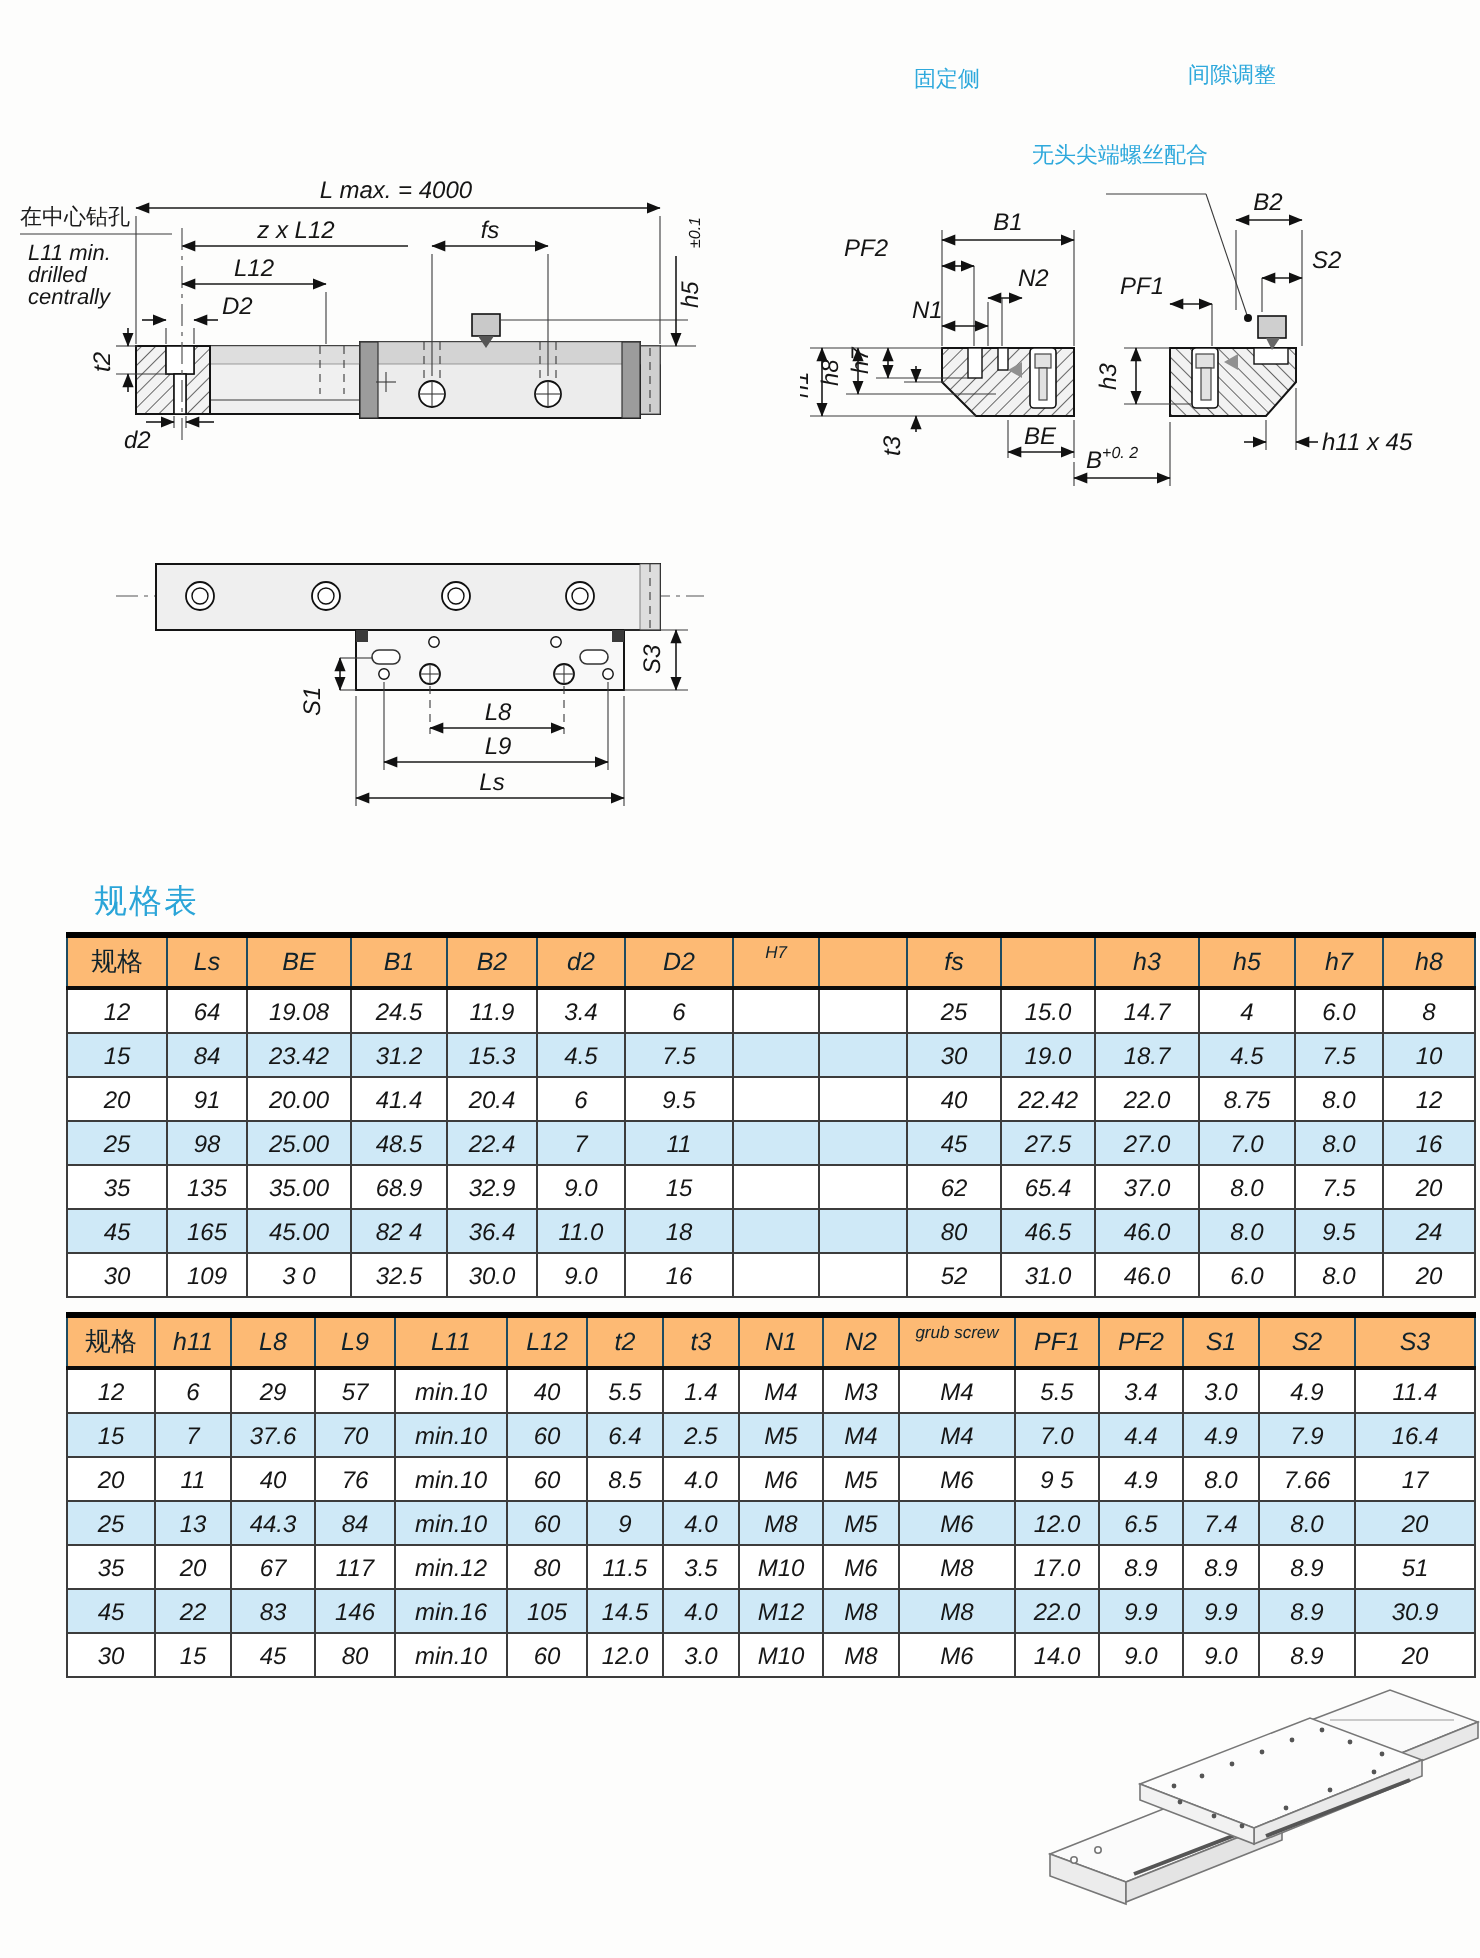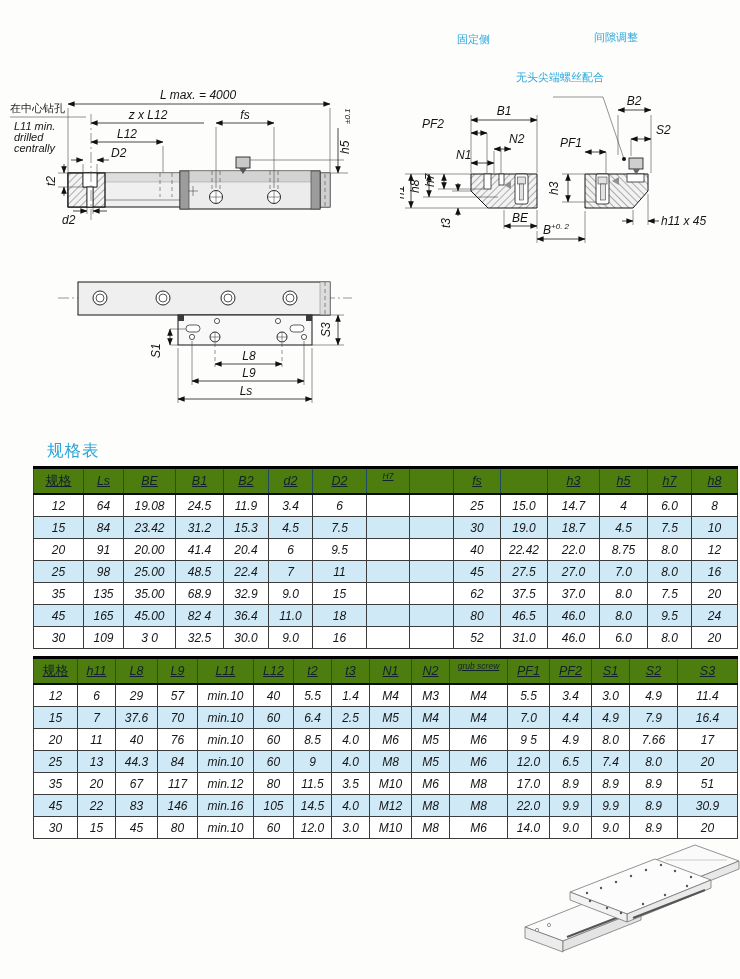--- a/index.html
+++ b/index.html
@@ -14,23 +14,23 @@
   svg text.note-cn{font:11px "Liberation Sans",sans-serif;font-style:normal;fill:#1c1c1c;}
   .dl{stroke:#1a1a1a;stroke-width:.8;fill:none;}
   .ext{stroke:#3a3a3a;stroke-width:.55;fill:none;}
   .dsh{stroke-dasharray:4 3;}
   .cl{stroke:#555;stroke-width:.6;stroke-dasharray:11 3 2 3;fill:none;}
   .blk{stroke:#141414;stroke-width:1;}
   
   .spec-title{position:absolute;left:47px;top:440px;margin:0;font:500 16.5px "Liberation Sans",sans-serif;color:#2ba5d8;letter-spacing:1px;}
   
   table.spec{position:absolute;border-collapse:collapse;table-layout:fixed;}
-  .spec th{background:#4d7c0f;font:italic 12.5px "Liberation Sans",sans-serif;font-weight:normal;color:#10222b;
+  .spec th{background:#fdba74;font:italic 12.5px "Liberation Sans",sans-serif;font-weight:normal;color:#10222b;
            height:21px;border-top:3px solid #000;border-bottom:2.5px solid #0c0c0c;
-           border-left:1px solid #1d4b61;border-right:1px solid #1d4b61;overflow:hidden;text-decoration:underline;}
+           border-left:1px solid #1d4b61;border-right:1px solid #1d4b61;overflow:hidden;}
   .spec th.cjk{font-style:normal;font-size:13px;}
   .spec th.sm{font-size:8.5px;vertical-align:top;padding-top:2px;}
   .spec td{font:italic 12px "Liberation Sans",sans-serif;color:#161616;text-align:center;height:19px;
            border:1px solid #3c3c3c;background:#fff;overflow:hidden;}
   .spec tr.alt td{background:#cfe9f7;}
 </style>
 </head>
 <body>
 
 <div class="sheet">
@@ -454,21 +454,21 @@
           <td>35</td>
           <td>135</td>
           <td>35.00</td>
           <td>68.9</td>
           <td>32.9</td>
           <td>9.0</td>
           <td>15</td>
           <td></td>
           <td></td>
           <td>62</td>
-          <td>37.5</td>
+          <td>65.4</td>
           <td>37.0</td>
           <td>8.0</td>
           <td>7.5</td>
           <td>20</td>
         </tr>
         <tr class="alt">
           <td>45</td>
           <td>165</td>
           <td>45.00</td>
           <td>82 4</td>

